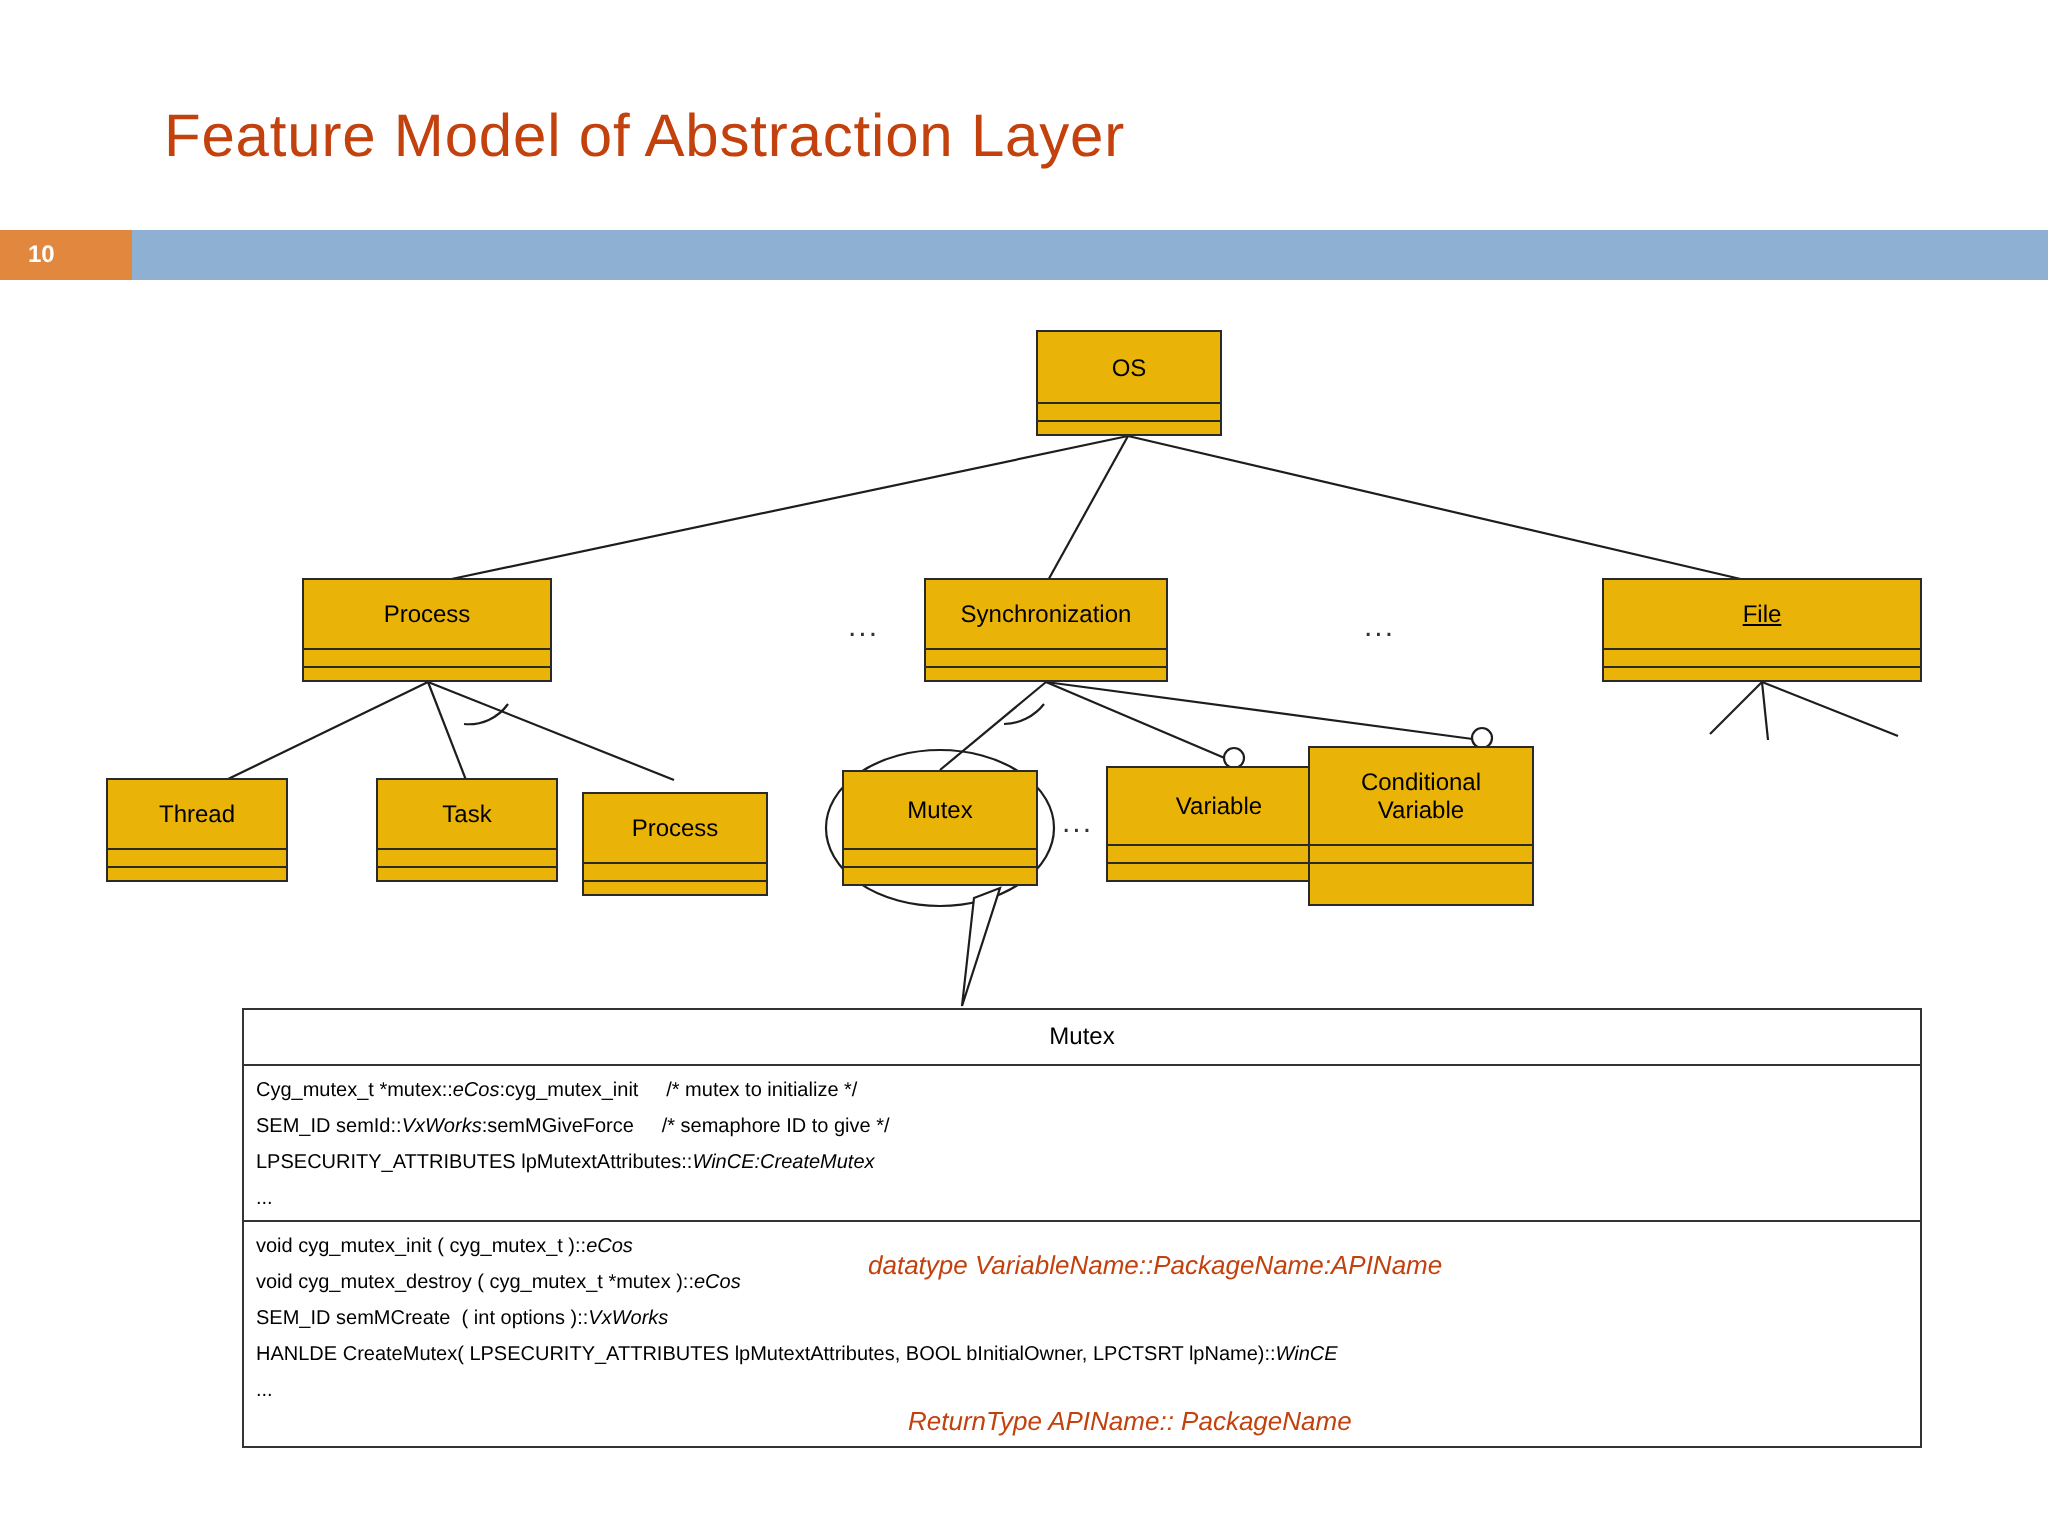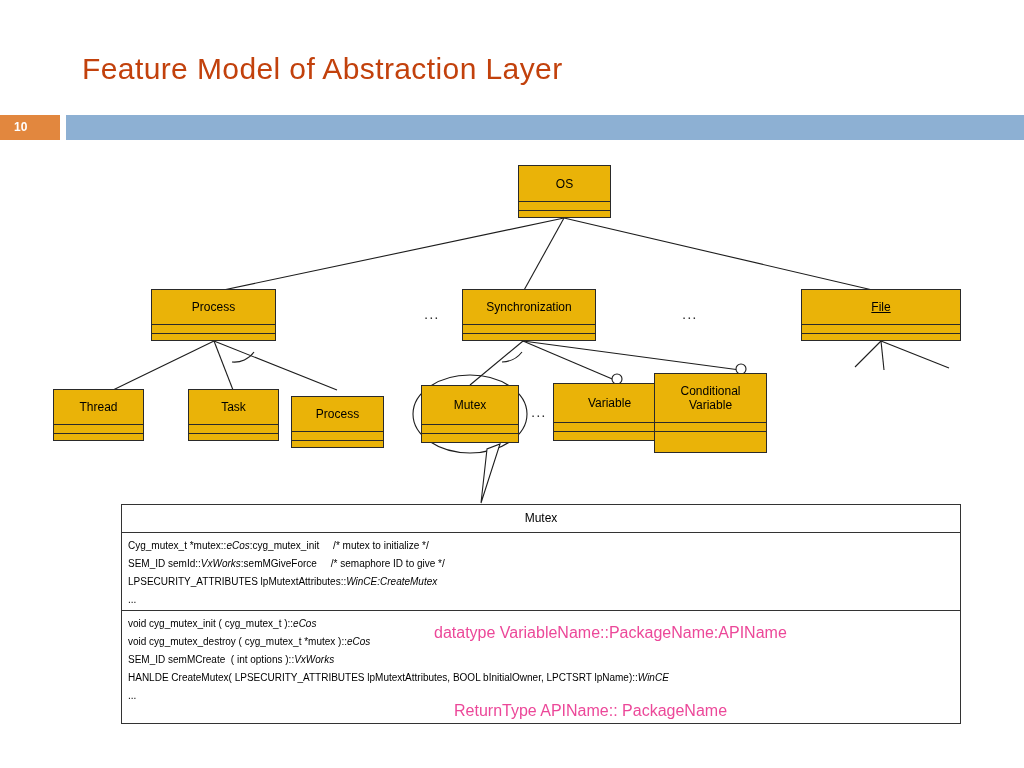--- a/index.html
+++ b/index.html
@@ -34,20 +34,21 @@
     width: 1024px;
     height: 25px;
   }
   #page-badge {
     position: absolute;
     left: 0;
     top: 0;
     width: 60px;
     height: 25px;
     background: #E2873E;
+    padding-left: 39px;
   }
   #page-number {
     position: absolute;
     left: 14px;
     top: 5px;
     font-size: 12px;
     font-weight: bold;
     color: #ffffff;
   }
   #header-bar {
@@ -133,22 +134,23 @@
     box-sizing: border-box;
   }
   .code-line {
     font-size: 10px;
     line-height: 18px;
     white-space: nowrap;
     color: #000000;
   }
   .code-line i { font-style: italic; }
   .legend-line {
-    color: #ec4899;
-    font-size: 16px;
+    color: #c2410c;
+    font-style: italic;
+    font-size: 13px;
     line-height: 20px;
     white-space: nowrap;
     position: absolute;
   }
   #legend-fields {
     left: 312px;
     top: 90px;
   }
   #legend-apis {
     left: 332px;
@@ -204,21 +206,21 @@
   <div class="node-bar"></div>
   <div class="node-bar"></div>
 </div>
 
 <div class="node" style="left:151px; top:289px; width:125px; height:52px;">
   <div class="node-title" style="height:34px;">Process</div>
   <div class="node-bar"></div>
   <div class="node-bar"></div>
 </div>
 
-<div class="node" style="left:462px; top:289px; width:134px; height:52px;">
+<div class="node" style="left:462px; top:289px; width:122px; height:52px;">
   <div class="node-title" style="height:34px;">Synchronization</div>
   <div class="node-bar"></div>
   <div class="node-bar"></div>
 </div>
 
 <div class="node" style="left:801px; top:289px; width:160px; height:52px;">
   <div class="node-title" style="height:34px;text-decoration:underline;">File</div>
   <div class="node-bar"></div>
   <div class="node-bar"></div>
 </div>

